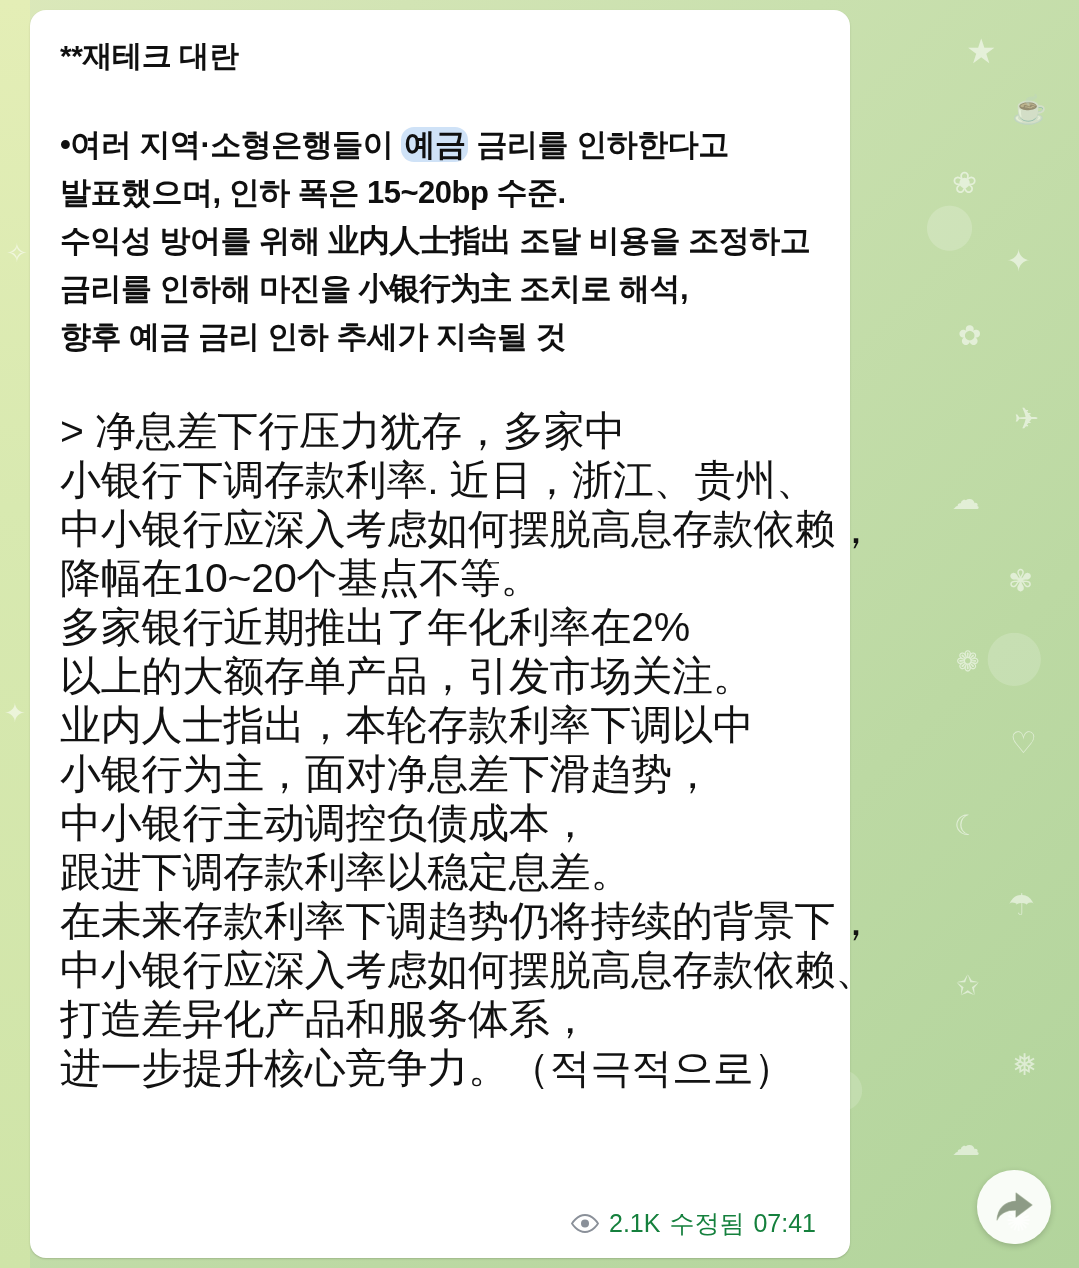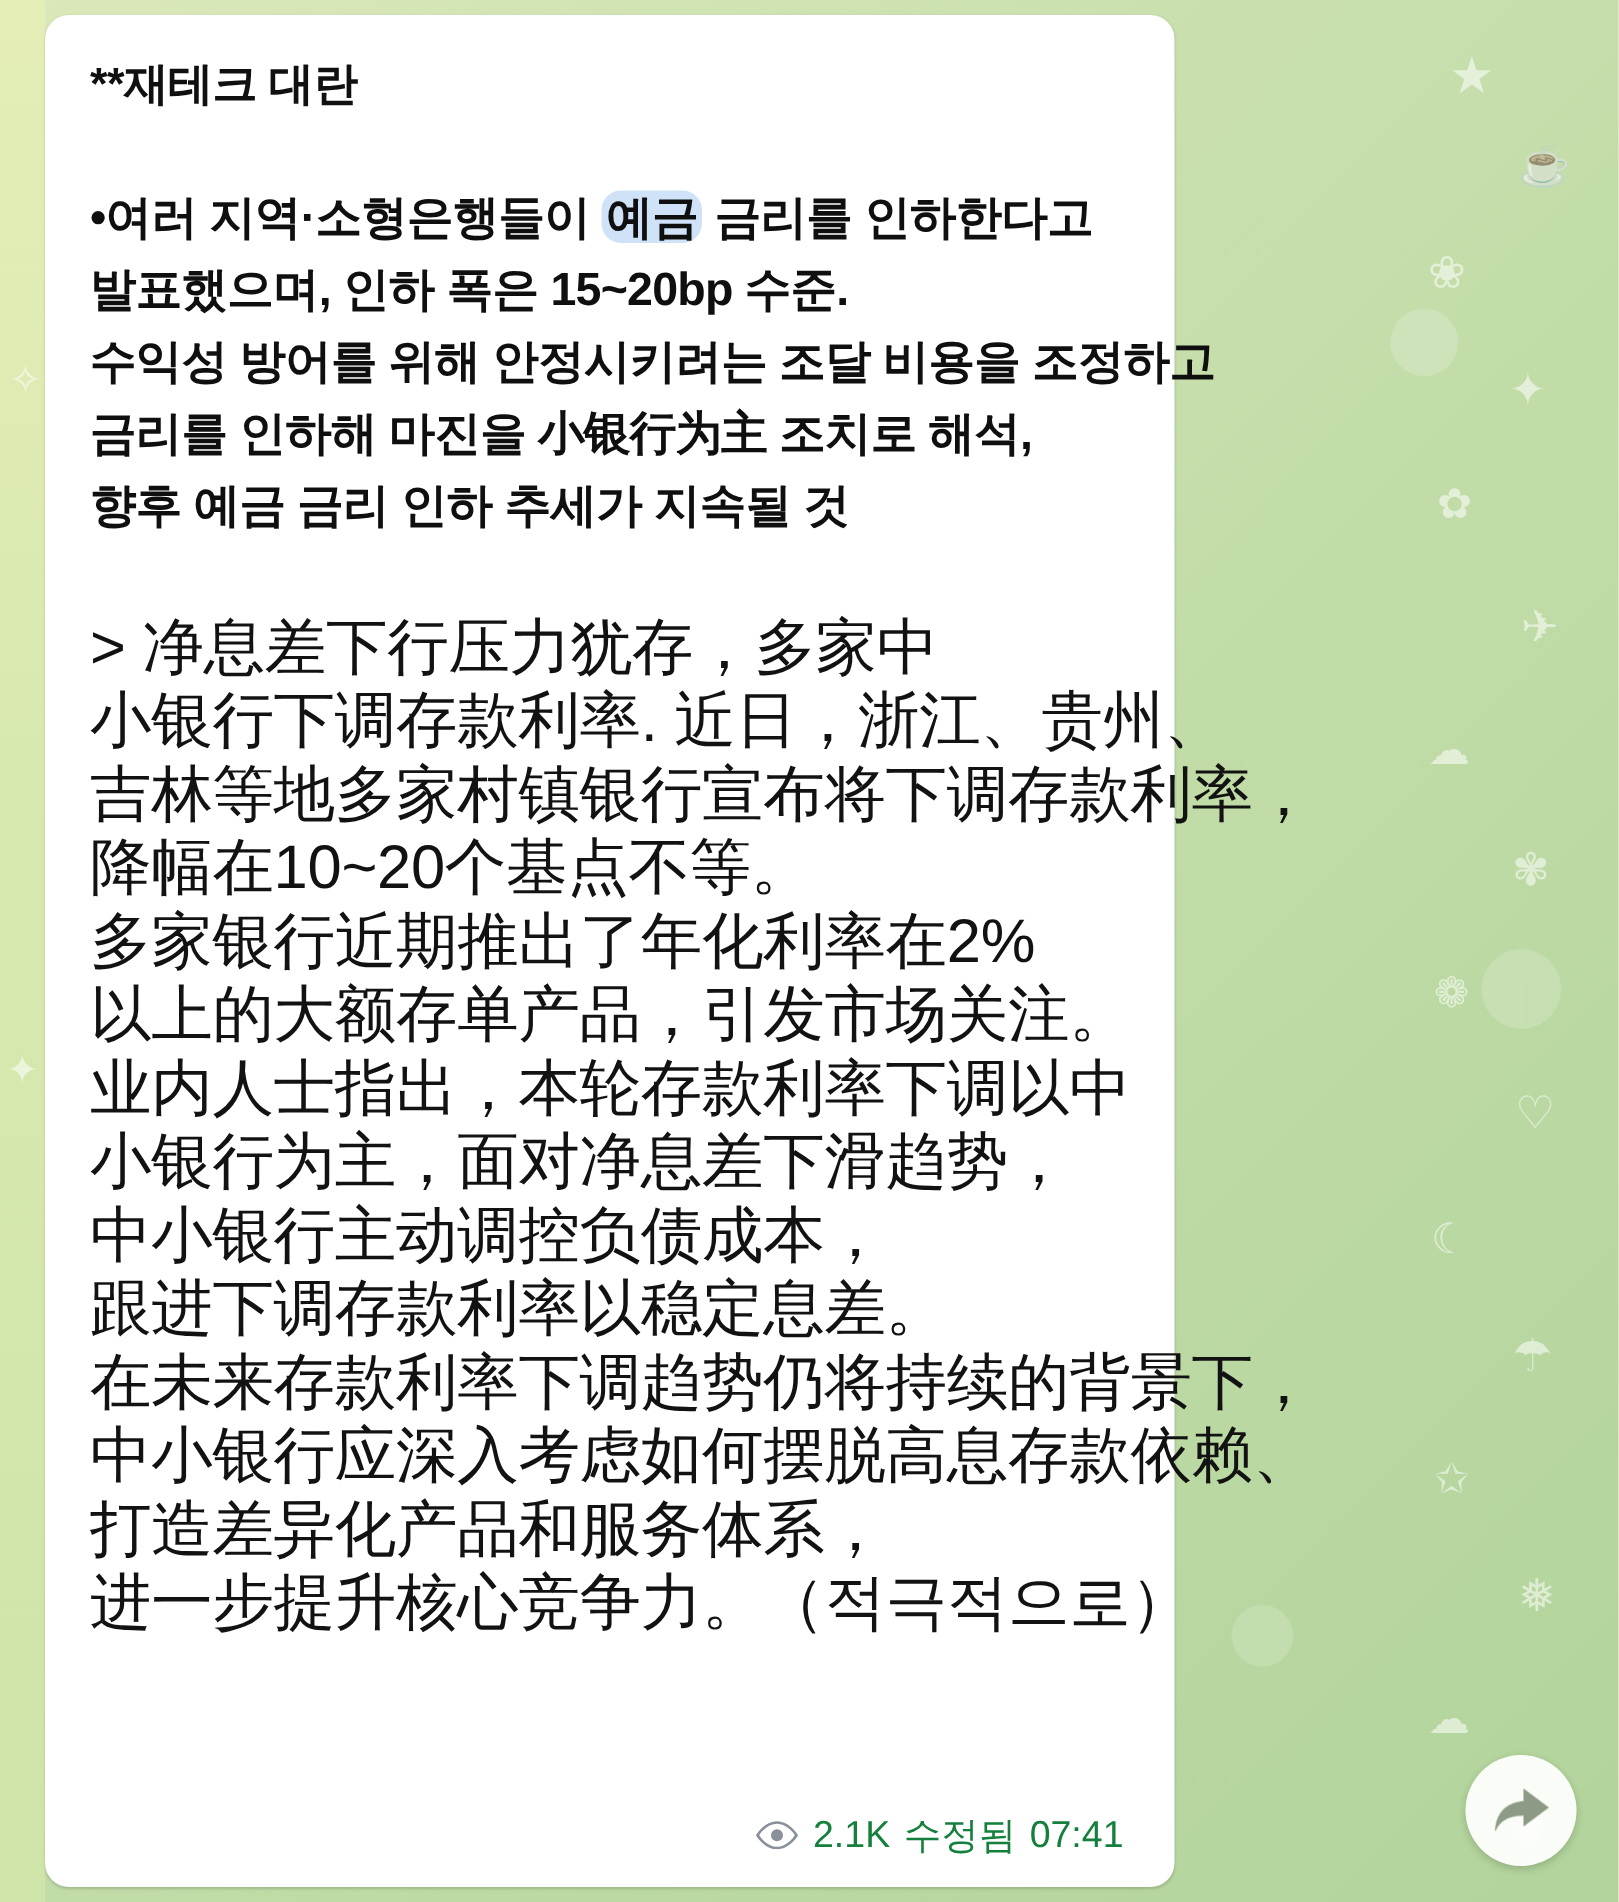--- a/index.html
+++ b/index.html
@@ -49,21 +49,21 @@
     font-size: 26px;
     line-height: 1;
     user-select: none;
   }
 
   
   .bubble {
     position: absolute;
     left: 30px;
     top: 10px;
-    width: 753px;
+    width: 820px;
     min-height: 1248px;
     background: #ffffff;
     border-radius: 16px;
     box-shadow: 0 1px 2px rgba(0,0,0,.16);
     padding: 26px 30px 16px 30px;
     box-sizing: border-box;
   }
 
   .msg-title {
     font-size: 30px;
@@ -159,29 +159,29 @@
   <span class="doodle" style="left:4px;   top:700px; font-size:26px;">✦</span>
 </div>
 
 <div class="bubble">
 
   <div class="msg-title">**재테크 대란</div>
 
   <div class="para-ko">
     <div class="line"><span>•여러 지역·소형은행들이 </span><span class="hl">예금</span><span> 금리를 인하한다고</span></div>
     <div class="line">발표했으며, 인하 폭은 15~20bp 수준.</div>
-    <div class="line">수익성 방어를 위해 안정시키려는 조달 비용을 조정하고</div>
+    <div class="line">수익성 방어를 위해 业内人士指出 조달 비용을 조정하고</div>
     <div class="line">금리를 인하해 마진을 小银行为主 조치로 해석,</div>
     <div class="line">향후 예금 금리 인하 추세가 지속될 것</div>
   </div>
 
   <div class="para-cn">
     <div class="line">&gt; 净息差下行压力犹存，多家中</div>
     <div class="line">小银行下调存款利率. 近日，浙江、贵州、</div>
-    <div class="line">吉林等地多家村镇银行宣布将下调存款利率，</div>
+    <div class="line">中小银行应深入考虑如何摆脱高息存款依赖，</div>
     <div class="line">降幅在10~20个基点不等。</div>
     <div class="line">多家银行近期推出了年化利率在2%</div>
     <div class="line">以上的大额存单产品，引发市场关注。</div>
     <div class="line">业内人士指出，本轮存款利率下调以中</div>
     <div class="line">小银行为主，面对净息差下滑趋势，</div>
     <div class="line">中小银行主动调控负债成本，</div>
     <div class="line">跟进下调存款利率以稳定息差。</div>
     <div class="line">在未来存款利率下调趋势仍将持续的背景下，</div>
     <div class="line">中小银行应深入考虑如何摆脱高息存款依赖、</div>
     <div class="line">打造差异化产品和服务体系，</div>

